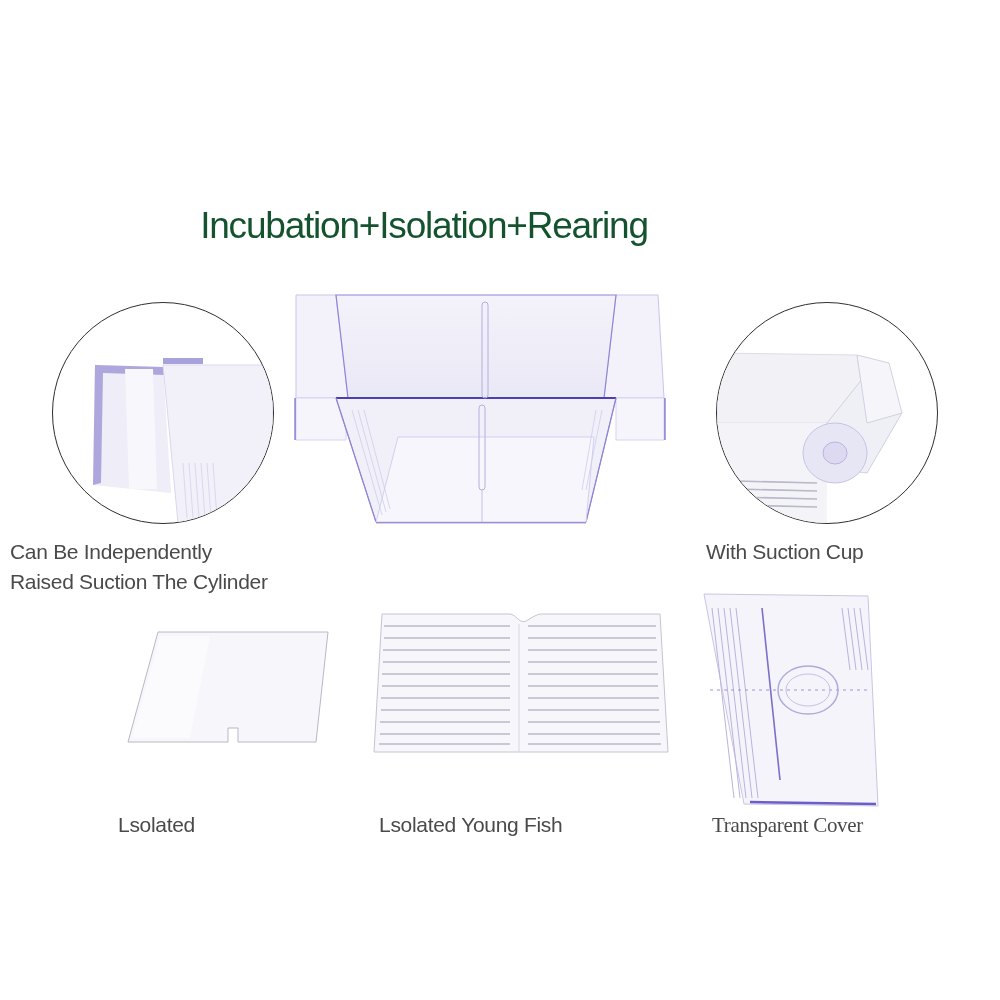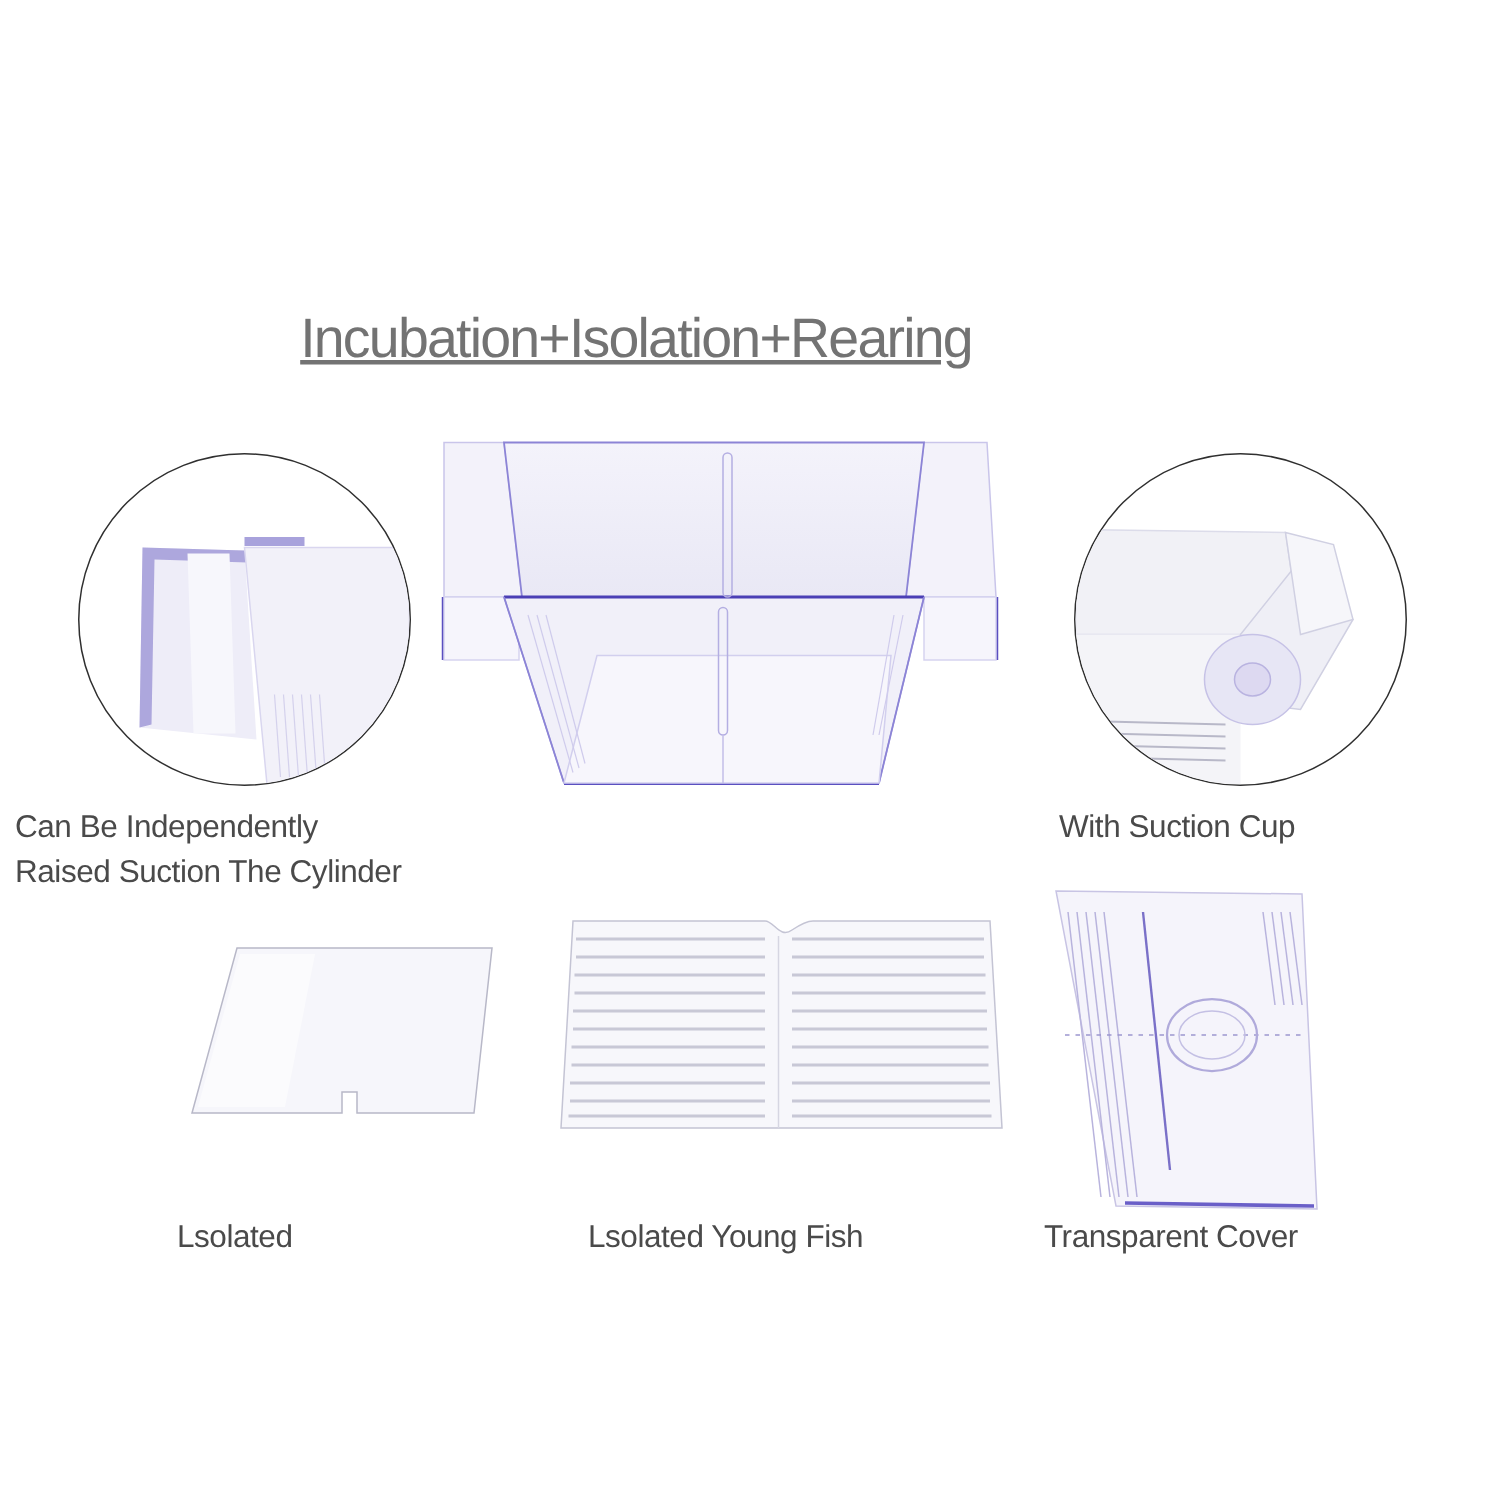--- a/index.html
+++ b/index.html
@@ -2,23 +2,22 @@
 <html><head>
   <meta charset="utf-8">
   <style>
     html, body { margin: 0; padding: 0; background: #ffffff; }
     body {
       width: 1000px; height: 1000px; position: relative; overflow: hidden;
       font-family: "Liberation Sans", sans-serif;
     }
     .title {
       position: absolute; left: 0; top: 205px; width: 848px;
-      text-align: center; font-size: 37px; color: #737373;
+      text-align: center; font-size: 37px; color: #14532d;
       letter-spacing: -1.2px;
-      text-decoration: underline;
     }
     .caption {
       position: absolute; font-size: 21px; color: #4a4a4a;
       text-align: left; line-height: 30px; letter-spacing: -0.3px;
     }
     .circle {
       position: absolute; width: 220px; height: 220px; border-radius: 50%;
       border: 1.5px solid #2f2f2f; overflow: hidden; background: #fff;
     }
     svg { display: block; }
@@ -143,21 +142,21 @@
       <line x1="10" y1="112" x2="140" y2="112"></line>
         <line x1="158" y1="112" x2="290" y2="112"></line>
       <line x1="10" y1="124" x2="140" y2="124"></line>
         <line x1="158" y1="124" x2="290" y2="124"></line>
       <line x1="9" y1="134" x2="140" y2="134"></line>
         <line x1="158" y1="134" x2="291" y2="134"></line>
     </g>
     <line x1="149" y1="14" x2="149" y2="142" stroke="#d6d6e2" stroke-width="1"></line>
   </svg>
 </div>
-<div class="caption" style="left:392px; top:810px; width:240px;">Lsolated Young Fish</div>
+<div class="caption" style="left:379px; top:810px; width:240px;">Lsolated Young Fish</div>
 
 <div class="photo" style="left:700px; top:590px; width:180px; height:220px;">
   <svg width="180" height="220" viewBox="0 0 180 220">
     <polygon points="4,4 168,6 178,216 44,214" fill="#f5f4fb" stroke="#c8c4e4" stroke-width="1"></polygon>
     <g stroke="#b8b3dd" stroke-width="1">
       <line x1="12" y1="18" x2="34" y2="208"></line>
       <line x1="18" y1="18" x2="40" y2="208"></line>
       <line x1="24" y1="18" x2="46" y2="208"></line>
       <line x1="30" y1="18" x2="52" y2="208"></line>
       <line x1="36" y1="18" x2="58" y2="208"></line>
@@ -166,13 +165,13 @@
       <line x1="154" y1="18" x2="162" y2="80"></line>
       <line x1="160" y1="18" x2="168" y2="80"></line>
     </g>
     <line x1="62" y1="18" x2="80" y2="190" stroke="#7a70c8" stroke-width="1.6"></line>
     <line x1="10" y1="100" x2="170" y2="100" stroke="#9c96d0" stroke-width="1" stroke-dasharray="3,4"></line>
     <ellipse cx="108" cy="100" rx="30" ry="24" fill="none" stroke="#b0aadb" stroke-width="1.5"></ellipse>
     <ellipse cx="108" cy="100" rx="22" ry="16" fill="none" stroke="#c4c0e4" stroke-width="1"></ellipse>
     <line x1="50" y1="212" x2="176" y2="214" stroke="#6a5fc8" stroke-width="2.5"></line>
   </svg>
 </div>
-<div class="caption" style="left:696px; top:810px; width:220px;">Transparent Cover</div>
+<div class="caption" style="left:712px; top:810px; width:220px;font-family:Liberation Serif, serif;">Transparent Cover</div>
 
 </body></html>

